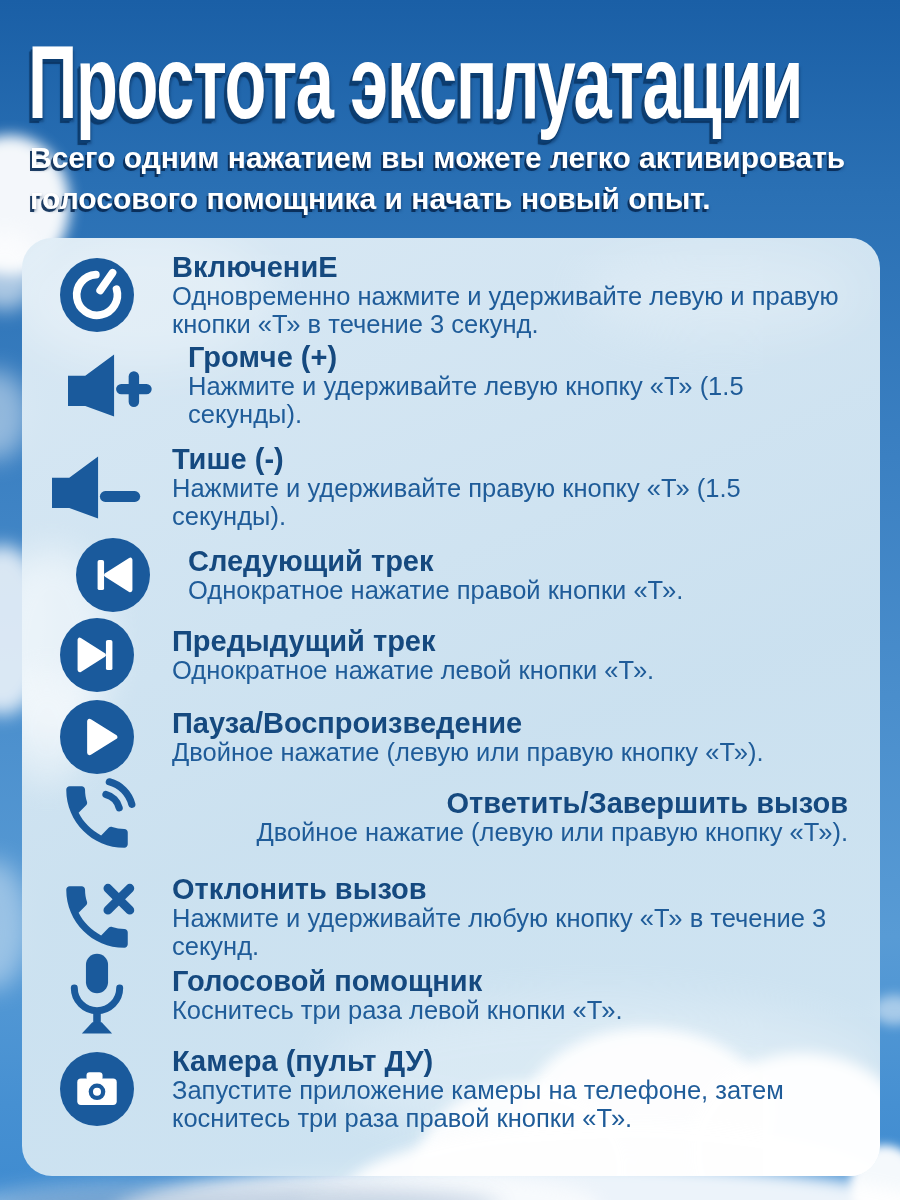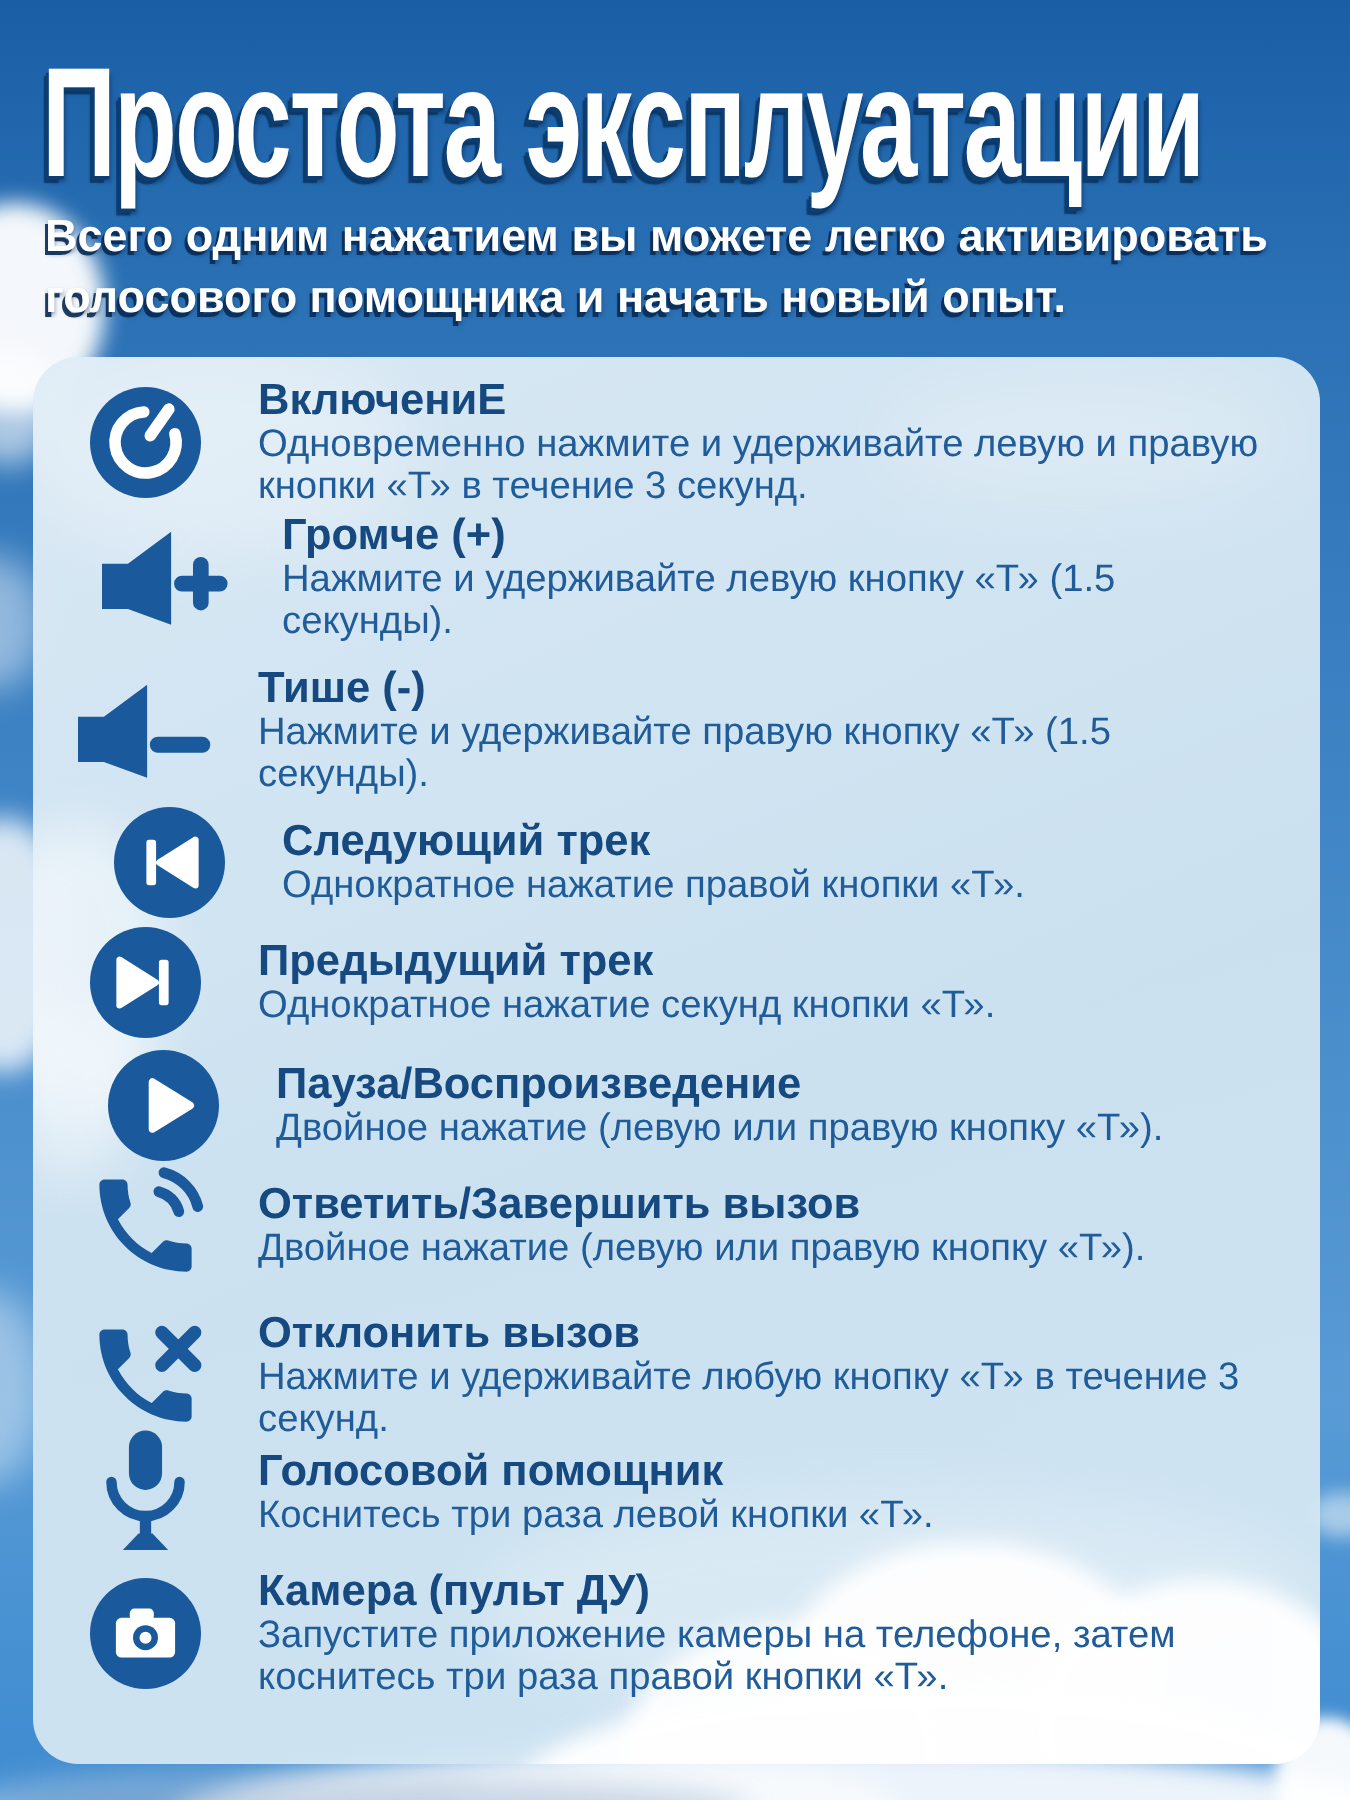--- a/index.html
+++ b/index.html
@@ -121,36 +121,36 @@
         <div class="item" style="margin-bottom: 24px;">
           <span class="icon-cell">
             <svg width="74" height="74" viewBox="0 0 24 24">
               <circle cx="12" cy="12" r="12" fill="#1a5a9c"></circle>
               <rect x="14.9" y="7.1" width="2.1" height="9.8" rx="0.6" fill="#ffffff"></rect>
               <polygon points="6.4,7.1 6.4,16.9 14.2,12" fill="#ffffff" stroke="#ffffff" stroke-width="1.4" stroke-linejoin="round"></polygon>
             </svg>
           </span>
           <div class="text-cell">
             <h3 class="item-title">Предыдущий трек</h3>
-            <p class="item-desc">Однократное нажатие секунд кнопки «Т».</p>
-          </div>
-        </div>
-        <div class="item" style="margin-bottom: 22px; padding-left: 12px;">
+            <p class="item-desc">Однократное нажатие левой кнопки «Т».</p>
+          </div>
+        </div>
+        <div class="item" style="margin-bottom: 22px;">
           <span class="icon-cell">
             <svg width="74" height="74" viewBox="0 0 24 24">
               <circle cx="12" cy="12" r="12" fill="#1a5a9c"></circle>
               <polygon points="9.6,6.9 9.6,17.1 17.8,12" fill="#ffffff" stroke="#ffffff" stroke-width="1.6" stroke-linejoin="round"></polygon>
             </svg>
           </span>
           <div class="text-cell">
             <h3 class="item-title">Пауза/Воспроизведение</h3>
             <p class="item-desc">Двойное нажатие (левую или правую кнопку «Т»).</p>
           </div>
         </div>
-        <div class="item" style="margin-bottom: 28px;">
+        <div class="item" style="margin-bottom: 28px; text-align: right;">
           <span class="icon-cell">
             <svg width="82" height="82" viewBox="0 0 24 24">
               <path fill="#1a5a9c" d="M6.62 10.79c1.44 2.83 3.76 5.14 6.59 6.59l2.2-2.2c.27-.27.67-.36 1.02-.24 1.12.37 2.33.57 3.57.57.55 0 1 .45 1 1V20c0 .55-.45 1-1 1-9.39 0-17-7.61-17-17 0-.55.45-1 1-1h3.5c.55 0 1 .45 1 1 0 1.25.2 2.45.57 3.57.11.35.03.74-.25 1.02l-2.2 2.2z"></path>
               <g fill="none" stroke="#1a5a9c" stroke-width="2.1" stroke-linecap="round">
                 <path d="M14.6 5.4a5.4 5.4 0 0 1 3.9 3.9"></path>
                 <path d="M15.6 1.7a9.2 9.2 0 0 1 6.6 6.6"></path>
               </g>
             </svg>
           </span>
           <div class="text-cell">

